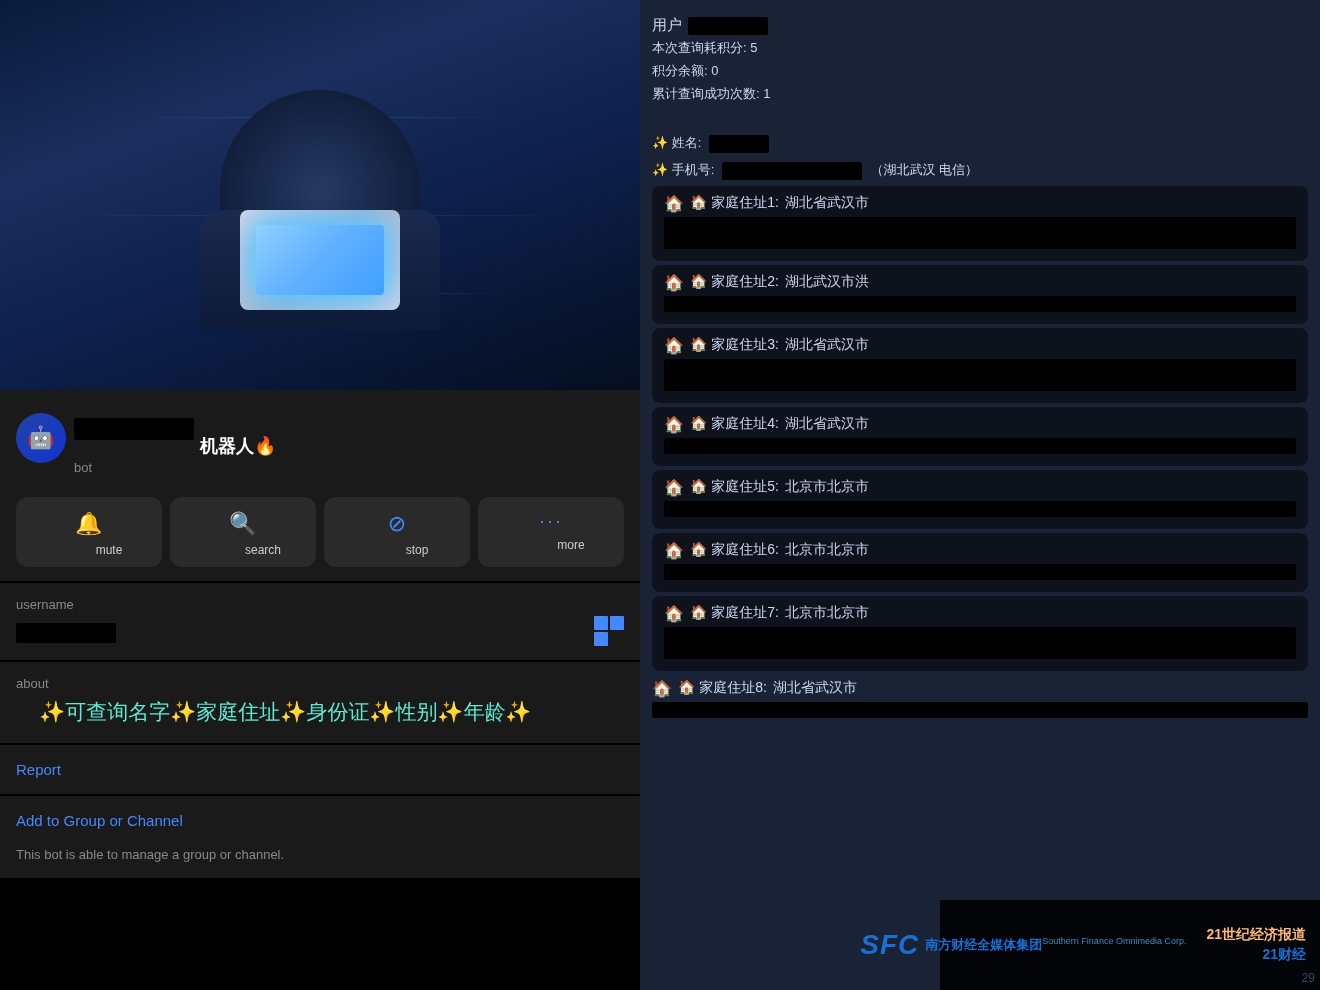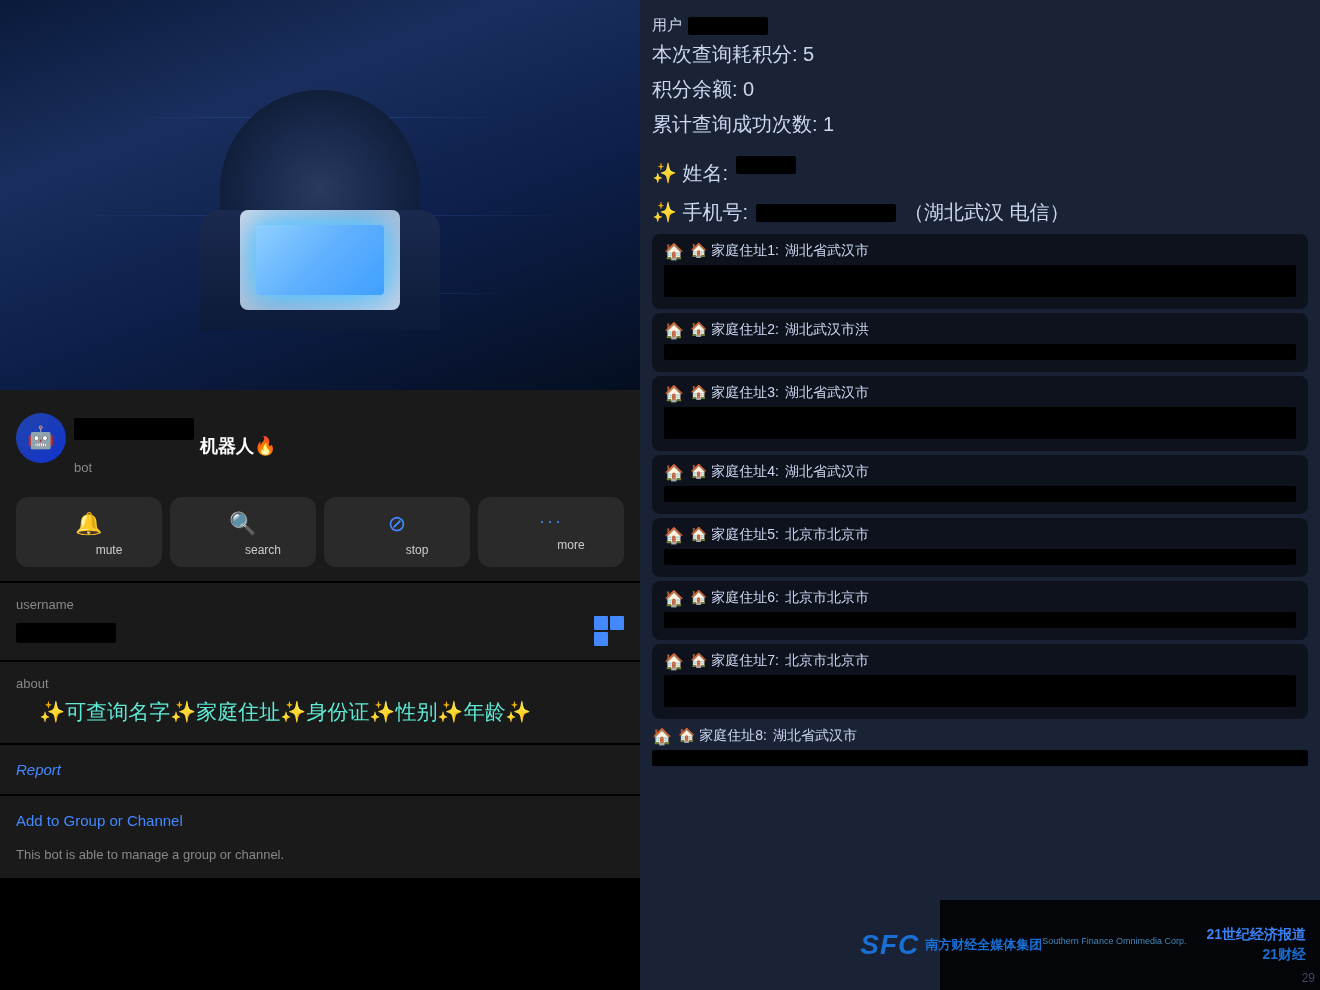--- a/index.html
+++ b/index.html
@@ -219,21 +219,20 @@
     }
 
     .report-link {
       color: #4488ff;
       font-size: 15px;
       padding: 16px 16px;
       background: #1a1a1a;
       margin-top: 2px;
       cursor: pointer;
       display: block;
-      font-style: italic;
     }
 
     .add-group-link {
       color: #4488ff;
       font-size: 15px;
       padding: 16px 16px 10px 16px;
       background: #1a1a1a;
       margin-top: 2px;
       cursor: pointer;
       display: block;
@@ -276,30 +275,30 @@
     }
     .user-redact {
       width: 80px;
       height: 18px;
       background: #000;
       display: inline-block;
       border-radius: 2px;
     }
     .info-text {
       color: #ccd6f0;
-      font-size: 20px;
+      font-size: 13px;
       margin-bottom: 1px;
       line-height: 1.7;
     }
 
     .name-row {
       display: flex;
-      align-items: flex-start;
+      align-items: center;
       gap: 8px;
-      margin-top: 14px;
+      margin-top: 26px;
       margin-bottom: 4px;
     }
     .name-redact {
       width: 60px;
       height: 18px;
       background: #000;
       display: inline-block;
       border-radius: 2px;
     }
     .phone-row {
@@ -397,21 +396,21 @@
       height: 40px;
       background: #336;
     }
     .media-names {
       display: flex;
       flex-direction: column;
       align-items: flex-end;
       gap: 2px;
     }
     .media-row1 {
-      color: #3b82f6;
+      color: #fdba74;
       font-size: 14px;
       font-weight: 700;
       white-space: nowrap;
       text-align: center;
     }
     .media-row2 {
       color: #1a6fd4;
       font-size: 14px;
       font-weight: 600;
       white-space: nowrap;

